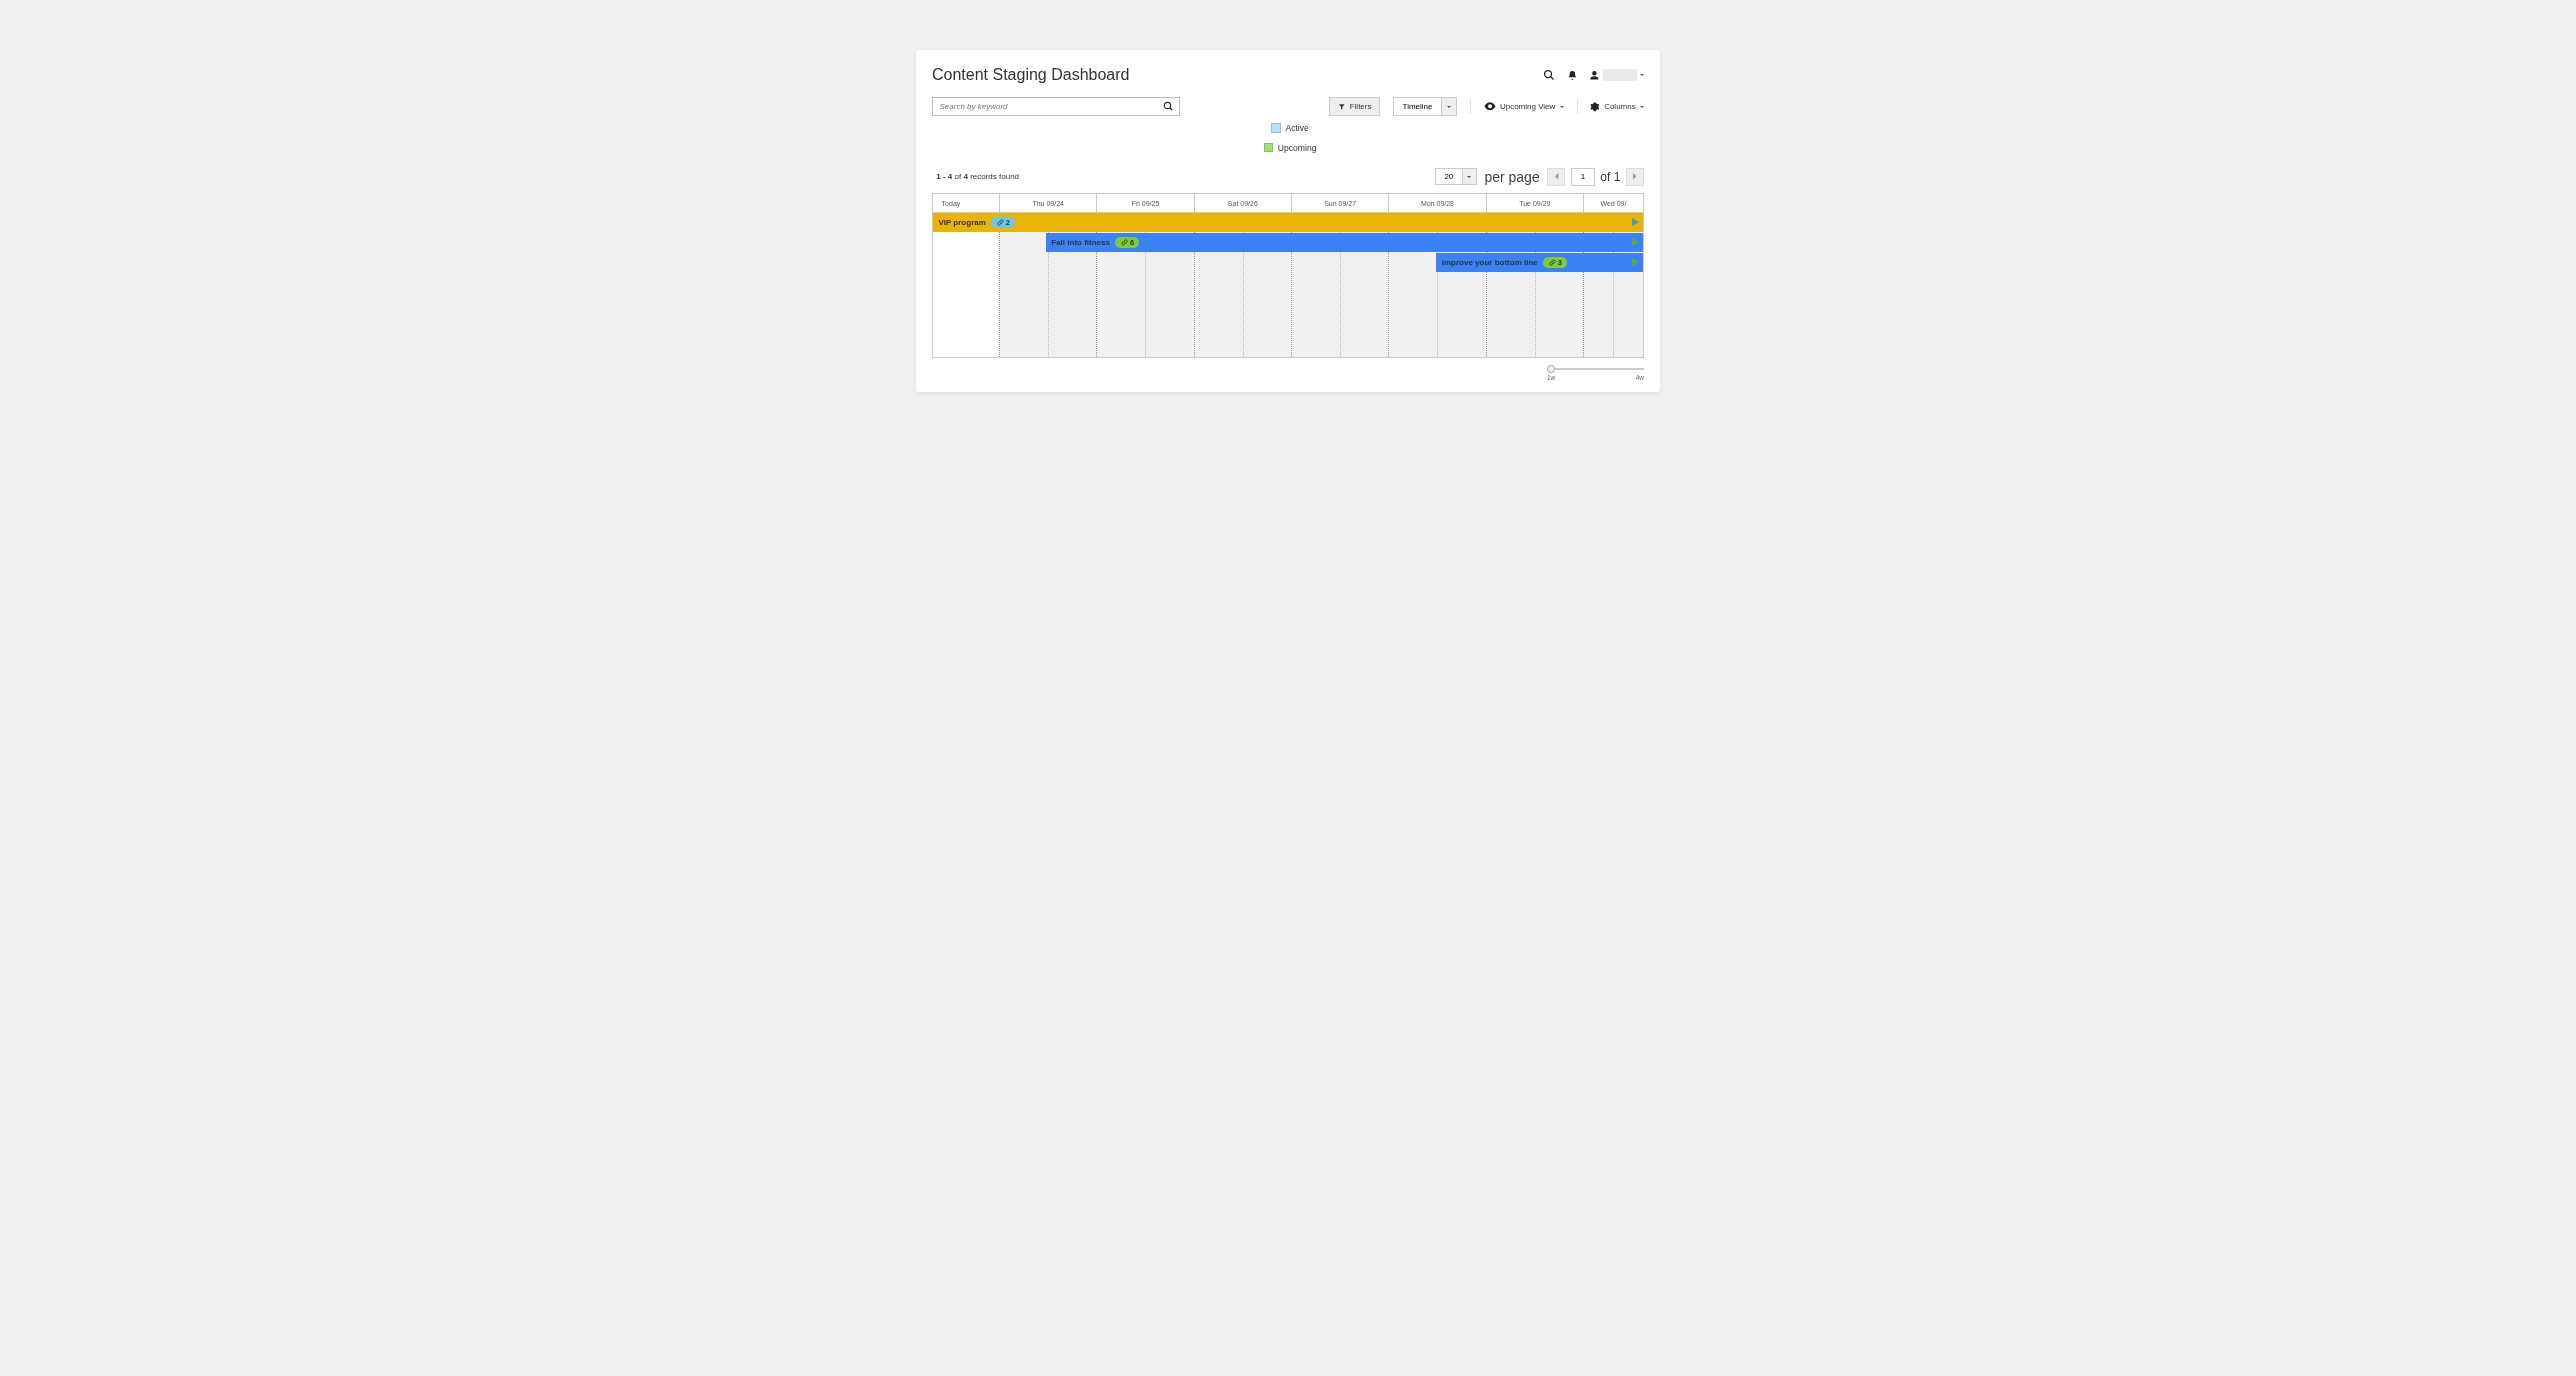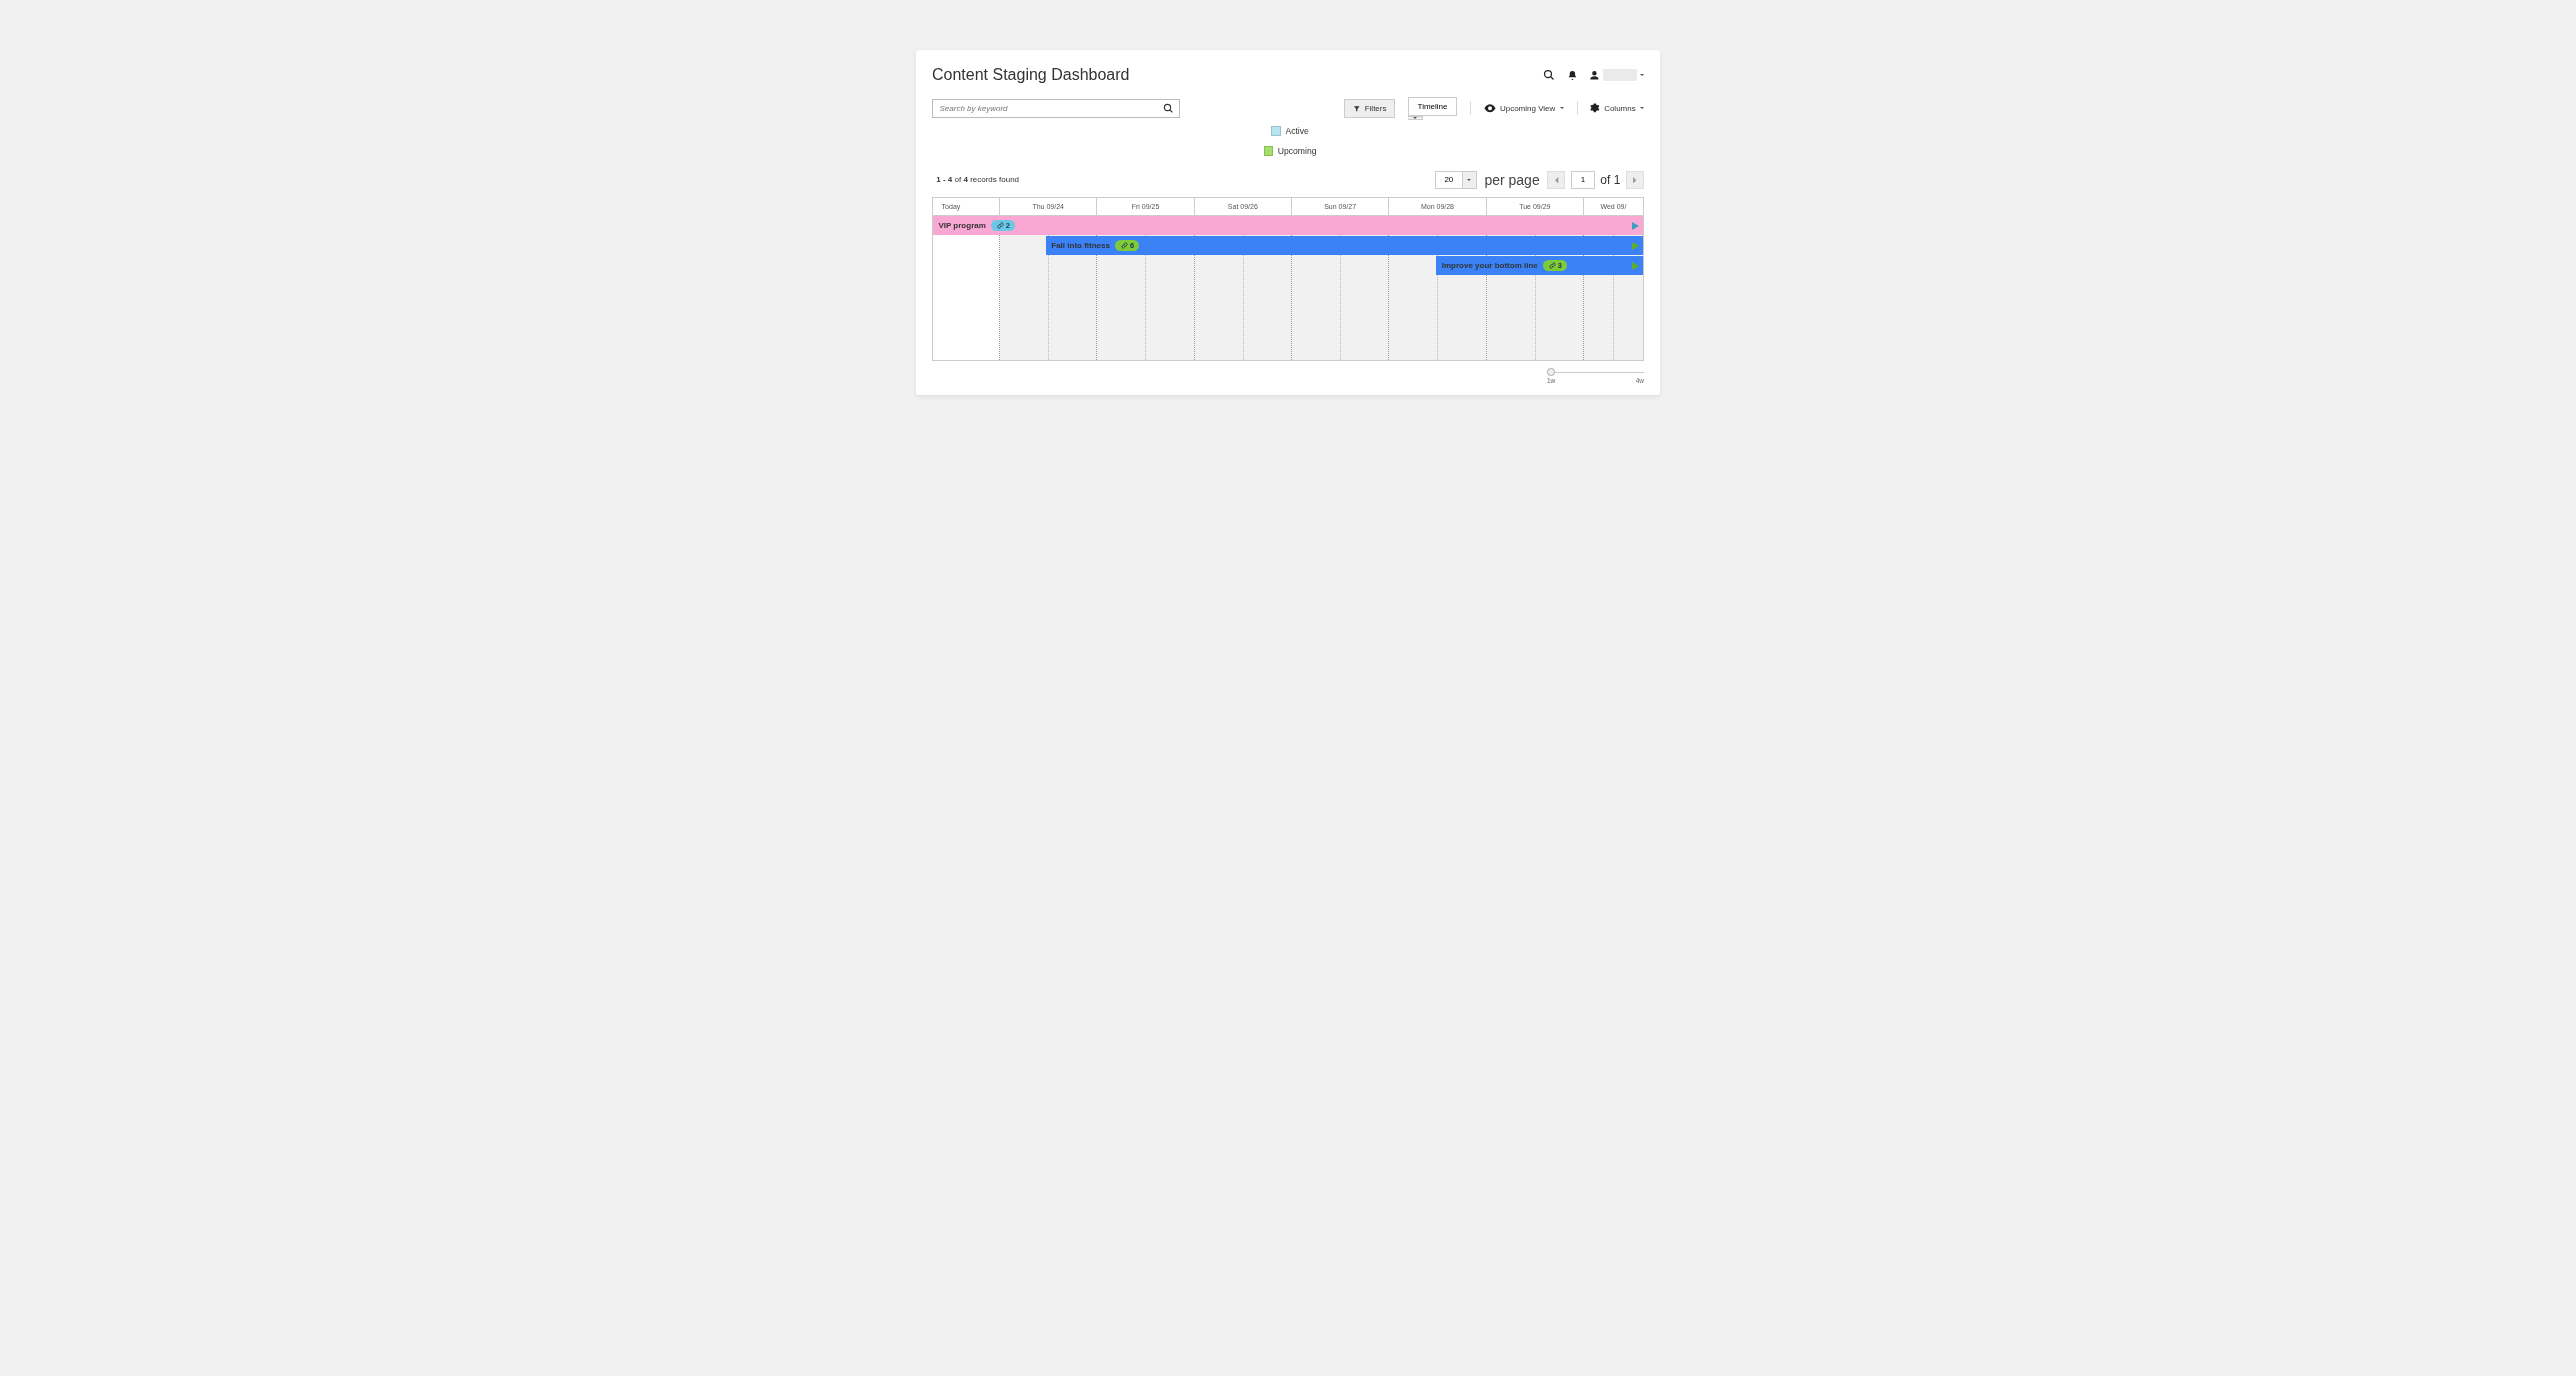--- a/index.html
+++ b/index.html
@@ -92,21 +92,20 @@
   gap: 4.3px;
   border: 0.5px solid #ccc;
   background: #eee;
   padding: 3.8px 7.5px;
   font-size: 8px;
   color: #333;
   cursor: pointer;
 }
 .btn-group {
   display: flex;
-  flex-direction: column;
 }
 .btn-group .btn-main {
   border: 0.5px solid #ccc;
   background: #fff;
   padding: 3.8px 8.6px;
   font-size: 8px;
   cursor: pointer;
 }
 .btn-group .btn-toggle {
   border: 0.5px solid #ccc;
@@ -252,21 +251,21 @@
 .gl-last { border-right: none; }
 .bars { position: absolute; inset: 0; }
 .bar {
   position: absolute;
   height: 19.4px;
   display: flex;
   align-items: center;
   padding: 0 5.4px;
   gap: 5.4px;
 }
-.bar-active { background: #f9a8d4; }
+.bar-active { background: #eab308; }
 .bar-upcoming { background: #3b82f6; }
 .bar-title { font-weight: 700; font-size: 8px; color: #333; }
 .badge {
   display: inline-flex;
   align-items: center;
   gap: 2.2px;
   border-radius: 6.5px;
   padding: 1.1px 5.4px;
   font-size: 7.5px;
   font-weight: 700;

